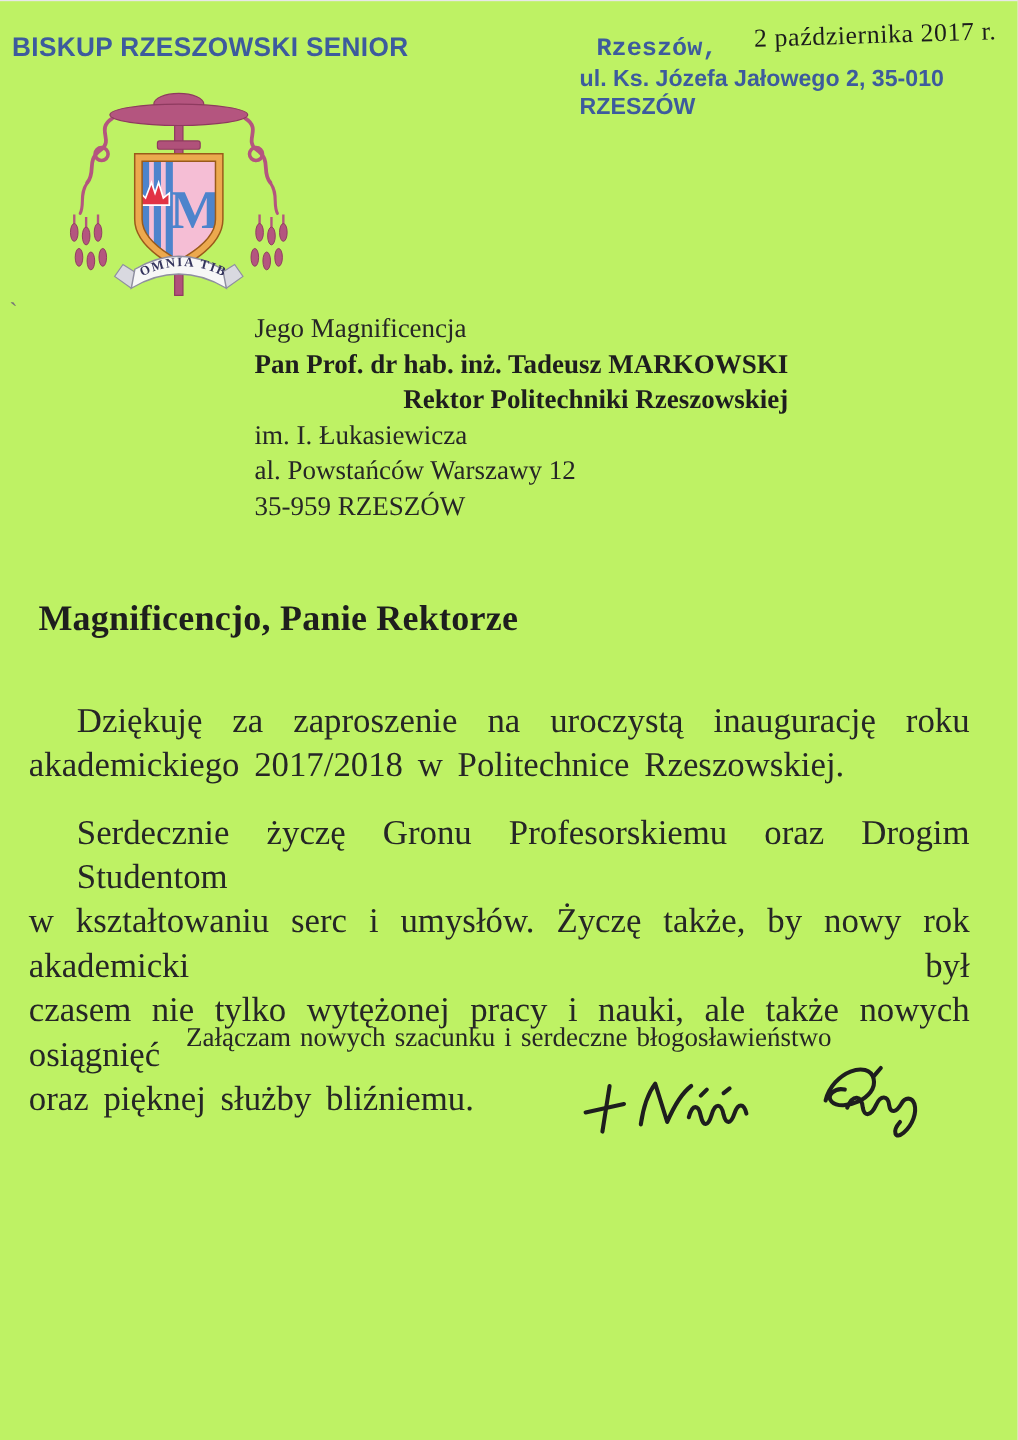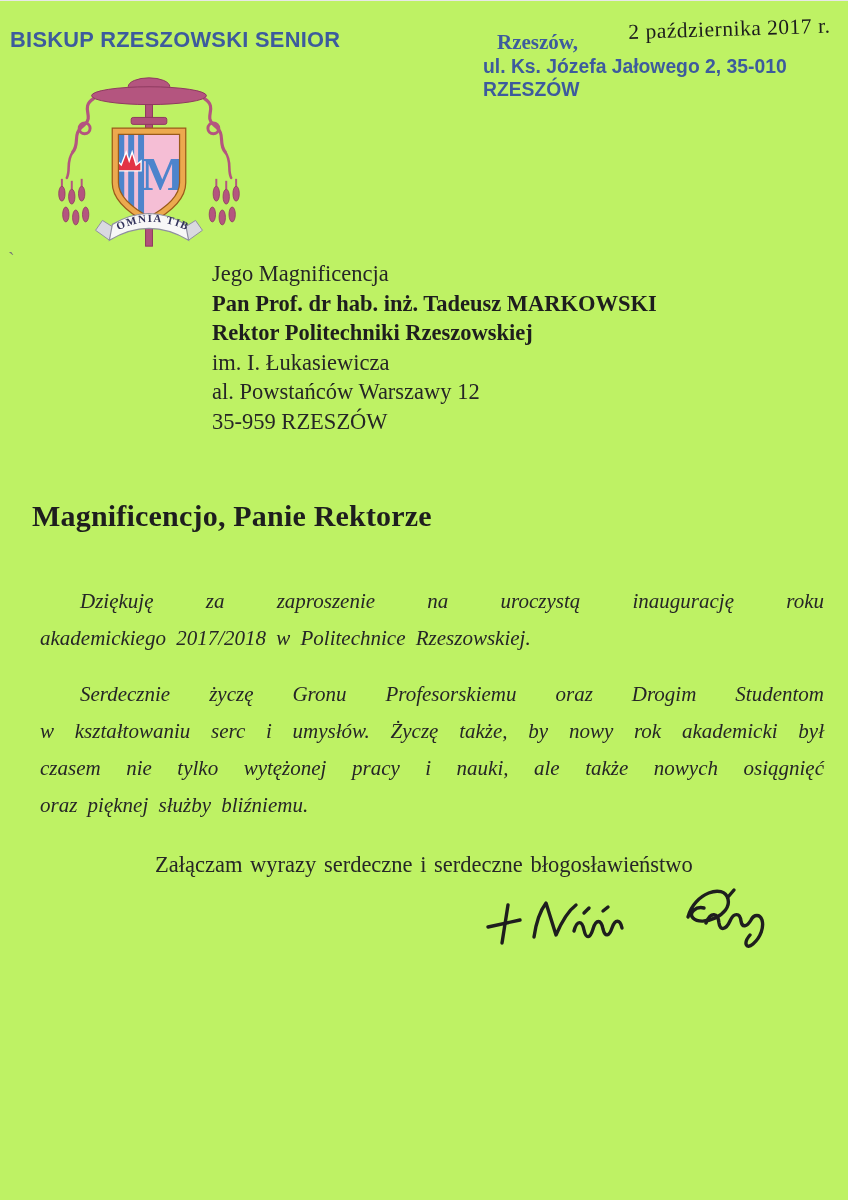--- a/index.html
+++ b/index.html
@@ -15,21 +15,21 @@
   
   .sender-title{
     position:absolute;left:10px;top:26px;
     font-family:"Liberation Sans", sans-serif;
     font-size:22.5px;font-weight:bold;letter-spacing:0.3px;
     color:#3d5b9d;
     transform:scaleX(0.97);transform-origin:left;
   }
   .city{
     position:absolute;left:497px;top:29px;
-    font-family:Liberation Serif, serif;
+    font-family:Liberation Mono, monospace;
     font-size:21px;color:#3d5b9d;font-weight:bold;
   }
   .date{
     position:absolute;left:628px;top:19px;
     font-size:21.5px;color:#1c1c1c;
     transform:rotate(-1.8deg);transform-origin:left top;
     letter-spacing:0.5px;
   }
   .addr-line{
     position:absolute;left:483px;top:54px;
@@ -40,30 +40,30 @@
   .coat{position:absolute;left:50px;top:70px;width:198px;height:182px;}
   .scan-artifact{
     position:absolute;left:8px;top:248px;
     font-size:20px;color:#777;
   }
   
   .recipient{
     position:absolute;left:212px;top:258px;
     font-size:22.5px;line-height:29.5px;color:#262626;
   }
-  .recipient .bold{font-weight:bold;color:#1e1e1e;}
+  .recipient .bold{font-weight:bold;color:#1e1e1e;text-align:right;}
   
   .salutation{
     position:absolute;left:32px;top:498px;
     font-size:30px;font-weight:bold;color:#1e1e1e;
     letter-spacing:0.2px;
   }
   .para{
-    position:absolute;left:40px;width:784px;
-    font-size:21px;line-height:37px;color:#262626;font-style:italic;
+    position:absolute;left:24px;width:784px;
+    font-size:29px;line-height:37px;color:#262626;
   }
   .para1{top:582px;}
   .para2{top:675px;}
   .jline{text-align:justify;text-align-last:justify;}
   .lline{text-align:left;word-spacing:5px;}
   .indent{padding-left:40px;}
   .closing{
     position:absolute;left:155px;top:851px;
     font-size:22.5px;color:#262626;word-spacing:2px;
   }
@@ -174,21 +174,21 @@
     <div class="lline">akademickiego 2017/2018 w  Politechnice Rzeszowskiej.</div>
   </div>
 
   <div class="para para2">
     <div class="jline indent">Serdecznie życzę Gronu Profesorskiemu  oraz Drogim Studentom</div>
     <div class="jline">w kształtowaniu serc i umysłów. Życzę także,  by nowy rok akademicki był</div>
     <div class="jline">czasem nie tylko wytężonej pracy i nauki, ale także nowych osiągnięć</div>
     <div class="lline">oraz  pięknej służby bliźniemu.</div>
   </div>
 
-  <div class="closing">Załączam wyrazy serdeczne i serdeczne błogosławieństwo</div>
+  <div class="closing">Załączam nowych szacunku i serdeczne błogosławieństwo</div>
 
   <svg class="signature" viewBox="0 0 340 110" aria-label="+ Kazimierz Górny">
     <g fill="none" stroke="#1e1e1e" stroke-width="3.4" stroke-linecap="round" stroke-linejoin="round">
 
       <path d="M26,54 L58,47"></path>
       <path d="M46,32 L40,70"></path>
 
       <path d="M72,64 C74,50 78,38 84,30 L94,62 C100,48 106,38 114,32"></path>
 
       <path d="M112,58 c3,-11 8,-11 10,-1 c2,9 6,9 9,-1 c3,-10 8,-10 10,0 c2,8 6,8 9,-1 c3,-9 8,-9 10,0"></path>

